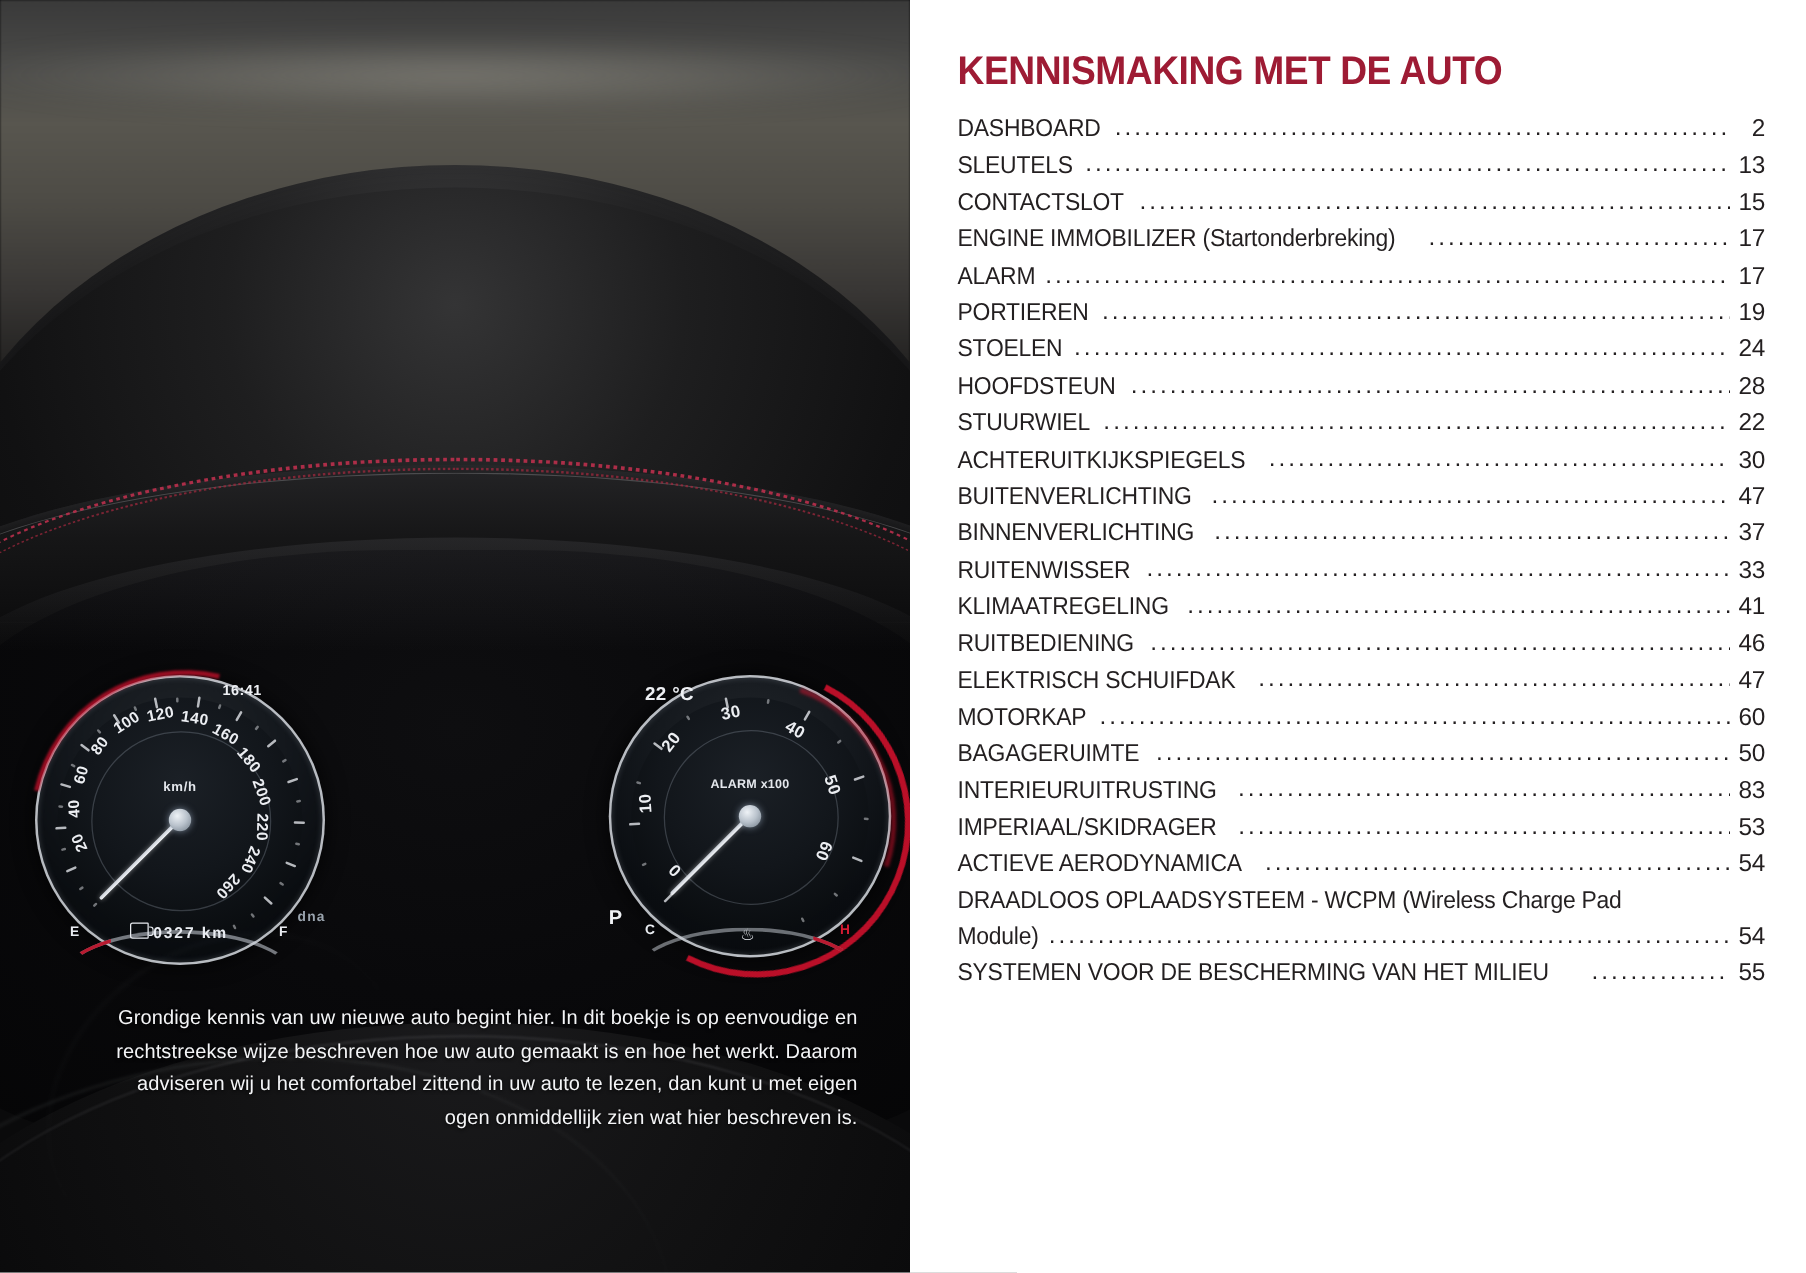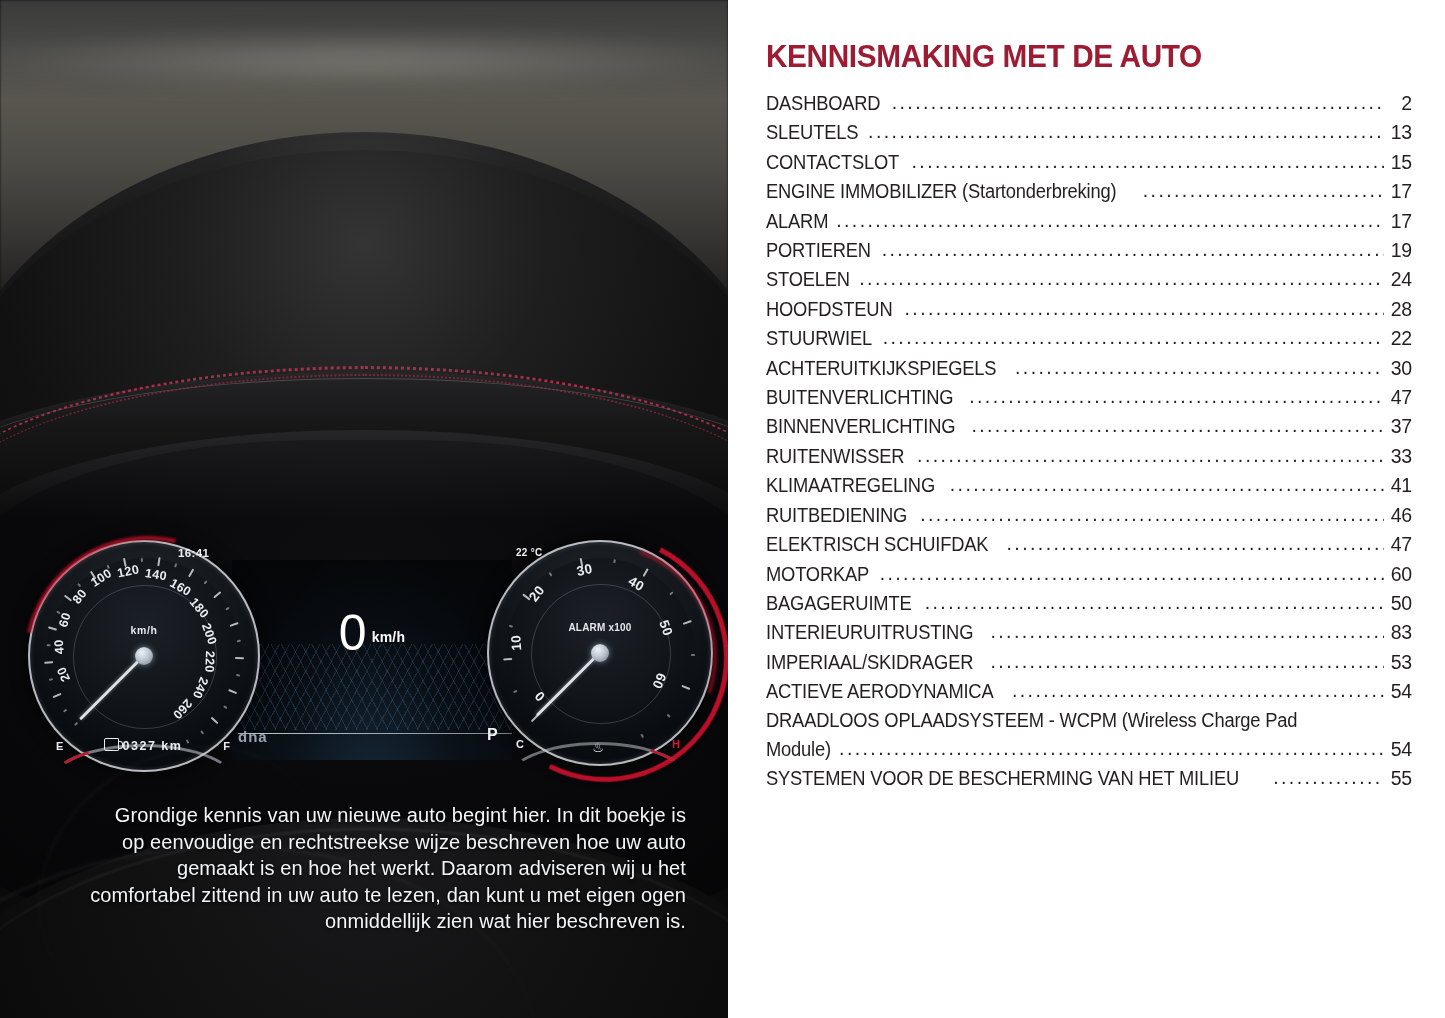--- a/index.html
+++ b/index.html
@@ -336,21 +336,21 @@
     left: 178px; top: 547px;
     color: #eef0f4;
     font-size: 11.5px;
     font-weight: 700;
     letter-spacing: .4px;
   }
   .outside-temp {
     position: absolute;
     left: 516px; top: 547px;
     color: #eef0f4;
-    font-size: 10px;
+    font-size: 15px;
     font-weight: 700;
     letter-spacing: .3px;
   }
 
   
   .tft {
     position: absolute;
     left: 232px;
     top: 560px;
     width: 280px;
@@ -391,21 +391,21 @@
     font-weight: 700;
     letter-spacing: .2px;
     vertical-align: 8px;
     margin-left: 4px;
   }
   .dna-badge {
     position: absolute;
     left: 238px;
     top: 728px;
     color: #9aa4ae;
-    font-size: 15px;
+    font-size: 11px;
     font-weight: 700;
     letter-spacing: 1px;
     font-family: "Liberation Sans", sans-serif;
   }
   .gear-p {
     position: absolute;
     left: 487px;
     top: 726px;
     color: #f0f2f6;
     font-size: 16px;
@@ -553,21 +553,21 @@
   }
 
   
   .caption {
     position: absolute;
     left: 90px;
     right: 42px;
     top: 802px;
     text-align: right;
     color: #f4f5f7;
-    font-size: 20px;
+    font-size: 16px;
     line-height: 26.5px;
     font-weight: 400;
     letter-spacing: .1px;
     text-shadow: 0 1px 3px rgba(0,0,0,0.9);
     z-index: 20;
   }
 
   
   .toc-panel {
     position: relative;
@@ -673,25 +673,20 @@
     <div class="stitch-arc2"></div>
 
     <div class="dash-shelf"></div>
     <div class="dash-edge-hi"></div>
     <div class="dash-stitch"></div>
     <div class="dash-stitch b"></div>
 
     <div class="binnacle"></div>
     <div class="binnacle-hood"></div>
 
-    <div class="tft">
-      <div class="tft-mesh"></div>
-      <div class="tft-floorline"></div>
-      <div class="tft-speed"><span>0</span><span class="u">km/h</span></div>
-    </div>
 
     <div class="gauge gauge-outer speedo">
       <div class="speedo-red"></div>
       <div class="gauge-face"></div>
       <div class="gauge-inner-ring"></div>
       <div class="gauge-unit">km/h</div>
       <div class="ticks">
           <div class="tick tick-major" style="transform: rotate(-114.429deg);">
             <i style="top: -100px;"></i>
           </div>

